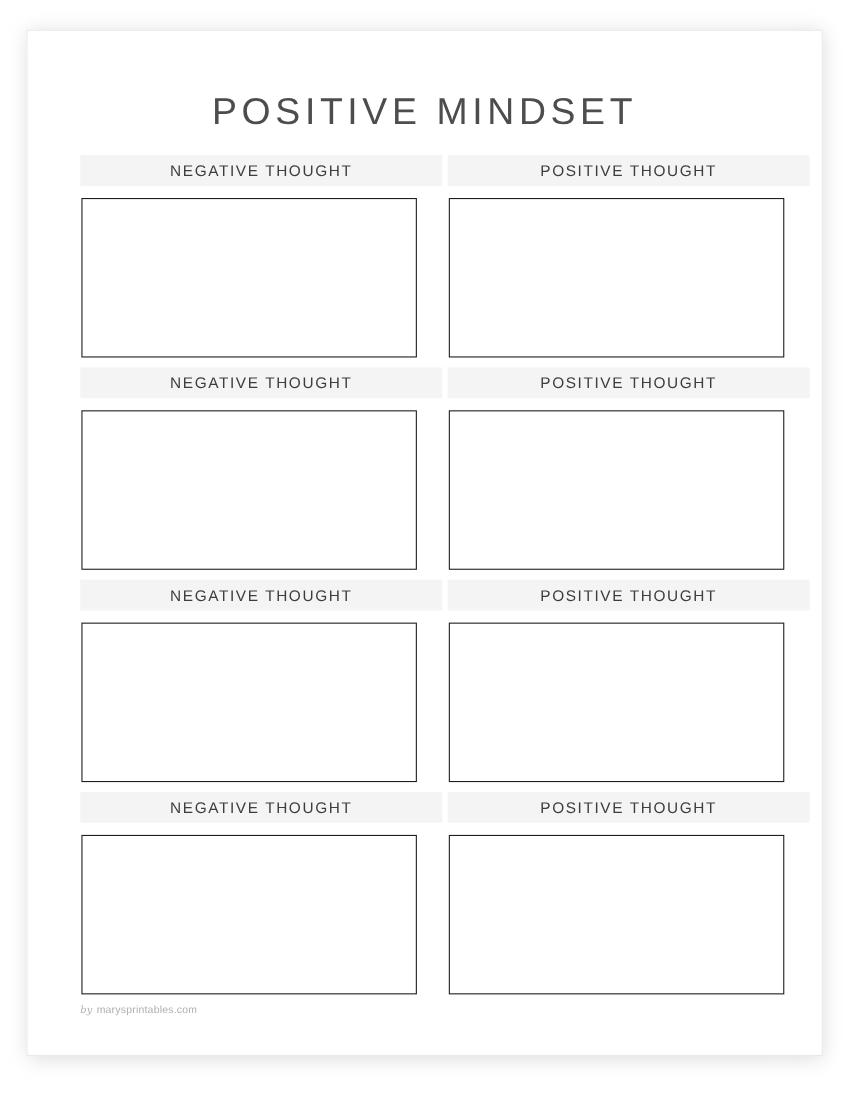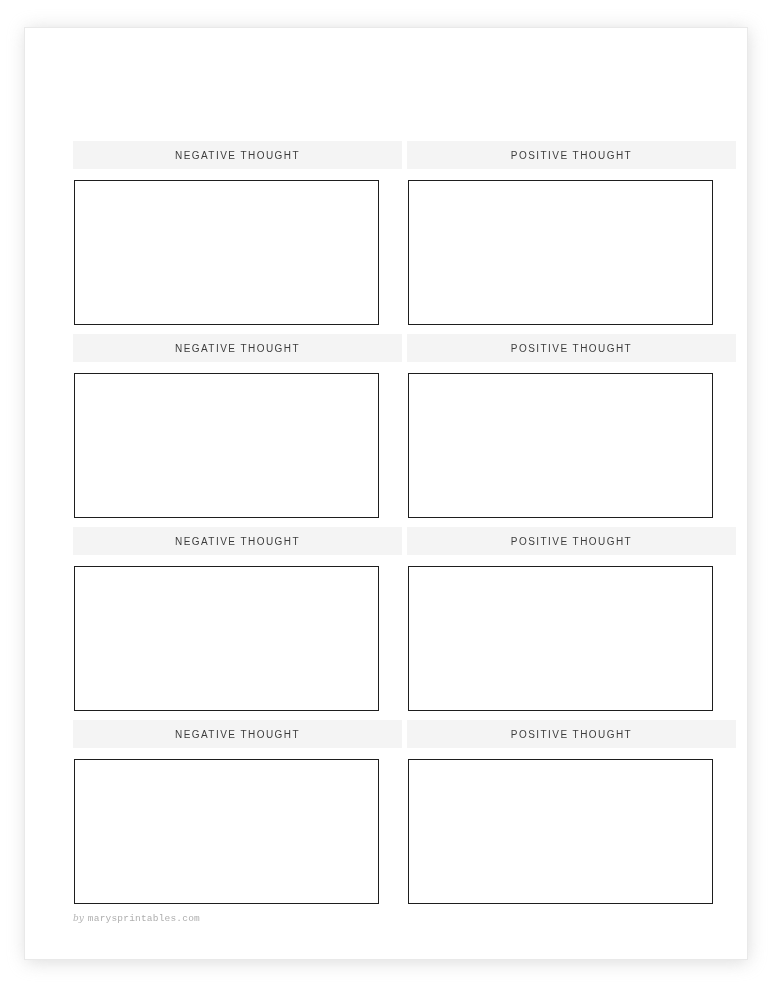--- a/index.html
+++ b/index.html
@@ -83,21 +83,21 @@
   .cell.right { left: 382px; width: 329px; }
 
   .cell-header {
     height: 28px;
     background: #f4f4f4;
     display: flex;
     align-items: center;
     justify-content: center;
   }
   .cell-header-label {
-    font-size: 10px;
+    font-size: 14px;
     font-weight: 400;
     letter-spacing: 1.45px;
     color: #3d3d3d;
     white-space: nowrap;
   }
 
   .cell-box {
     margin-top: 11px;
     height: 145px;
     border: 1.4px solid #1e1e1e;
@@ -120,32 +120,32 @@
   .footer-by {
     font-family: "DejaVu Serif", serif;
     font-style: italic;
     font-size: 9px;
     color: #b4b4b4;
   }
   .footer-site {
     font-size: 9.5px;
     letter-spacing: 0.2px;
     color: #aeaeae;
-    font-family: Liberation Mono, monospace;
   }
 </style>
 </head>
 <body>
 
 <div class="canvas">
 
   <div class="page-shadow"></div>
 
   <div class="page">
 
+    <div class="page-title">POSITIVE MINDSET</div>
 
     <div class="rows">
 
       <div class="row">
         <div class="cell left">
           <div class="cell-header">
             <span class="cell-header-label">NEGATIVE THOUGHT</span>
           </div>
           <div class="cell-box"></div>
         </div>

